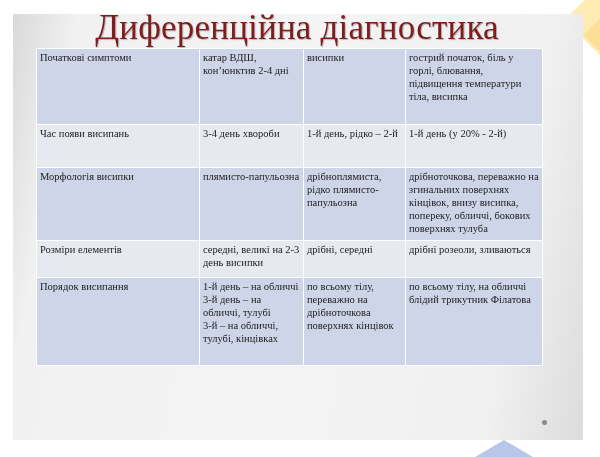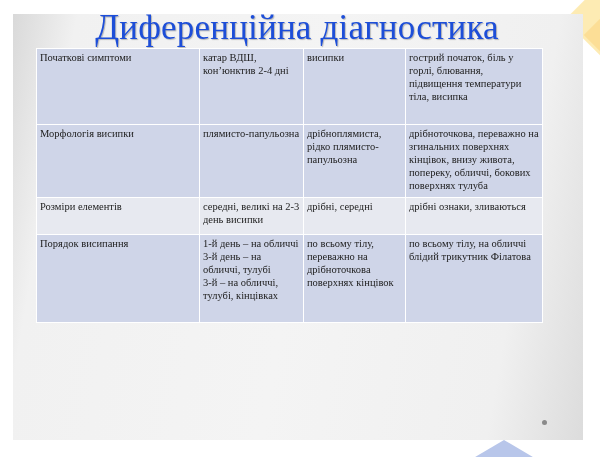--- a/index.html
+++ b/index.html
@@ -20,21 +20,21 @@
     position:absolute; left:470px; top:440px; width:0; height:0;
     border-left:34px solid transparent; border-right:34px solid transparent;
     border-bottom:20px solid #b8c6ea;
   }
   .slide {
     position:absolute; left:13px; top:14px; width:570px; height:426px;
     background:linear-gradient(100deg, #d9d9d9 0%, #f1f1f1 10%, #f4f4f4 50%, #f0f0f0 85%, #dcdcdc 100%);
   }
   .title {
     position:absolute; left:13px; top:8px; width:568px; text-align:center;
-    font-family:"Liberation Serif", serif; font-size:35px; color:#1d4ed8;
+    font-family:"Liberation Serif", serif; font-size:35px; color:#7f1d1d;
     line-height:40px; letter-spacing:0.2px;
     text-shadow:1px 1px 1px rgba(0,0,0,0.25);
   }
   .dot {
     position:absolute; left:542px; top:420px; width:5px; height:5px;
     border-radius:50%; background:#8a8a8a;
   }
   table.ddx {
     position:absolute; left:36px; top:48px; width:506px;
     border-collapse:collapse; table-layout:fixed;
@@ -79,33 +79,39 @@
   </colgroup>
   <tbody>
 
   <tr class="odd r1">
     <td>Початкові симптоми</td>
     <td class="just">катар ВДШ, кон’юнктив 2-4 дні</td>
     <td>висипки</td>
     <td class="just">гострий початок, біль у горлі, блювання, підвищення температури тіла, висипка</td>
   </tr>
 
+  <tr class="even r2">
+    <td class="label-cell">Час появи висипань</td>
+    <td>3-4 день хвороби</td>
+    <td class="just">1-й день, рідко – 2-й</td>
+    <td>1-й день (у 20% - 2-й)</td>
+  </tr>
 
   <tr class="odd r3">
     <td class="label-cell">Морфологія висипки</td>
     <td>плямисто-папульозна</td>
     <td class="just">дрібноплямиста, рідко плямисто-папульозна</td>
-    <td class="just">дрібноточкова, переважно на згинальних поверхнях кінцівок, внизу живота, попереку, обличчі, бокових поверхнях тулуба</td>
+    <td class="just">дрібноточкова, переважно на згинальних поверхнях кінцівок, внизу висипка, попереку, обличчі, бокових поверхнях тулуба</td>
   </tr>
 
   <tr class="even r4">
     <td class="label-cell">Розміри елементів</td>
     <td class="just">середні, великі на 2-3 день висипки</td>
     <td>дрібні, середні</td>
-    <td class="just">дрібні ознаки, зливаються</td>
+    <td class="just">дрібні розеоли, зливаються</td>
   </tr>
 
   <tr class="odd r5">
     <td class="label-cell">Порядок висипання</td>
     <td class="just">
       <div>1-й день – на обличчі</div>
       <div>3-й день – на обличчі, тулубі</div>
       <div>3-й – на обличчі, тулубі, кінцівках</div>
     </td>
     <td class="just">по всьому тілу, переважно на дрібноточкова поверхнях кінцівок</td>

